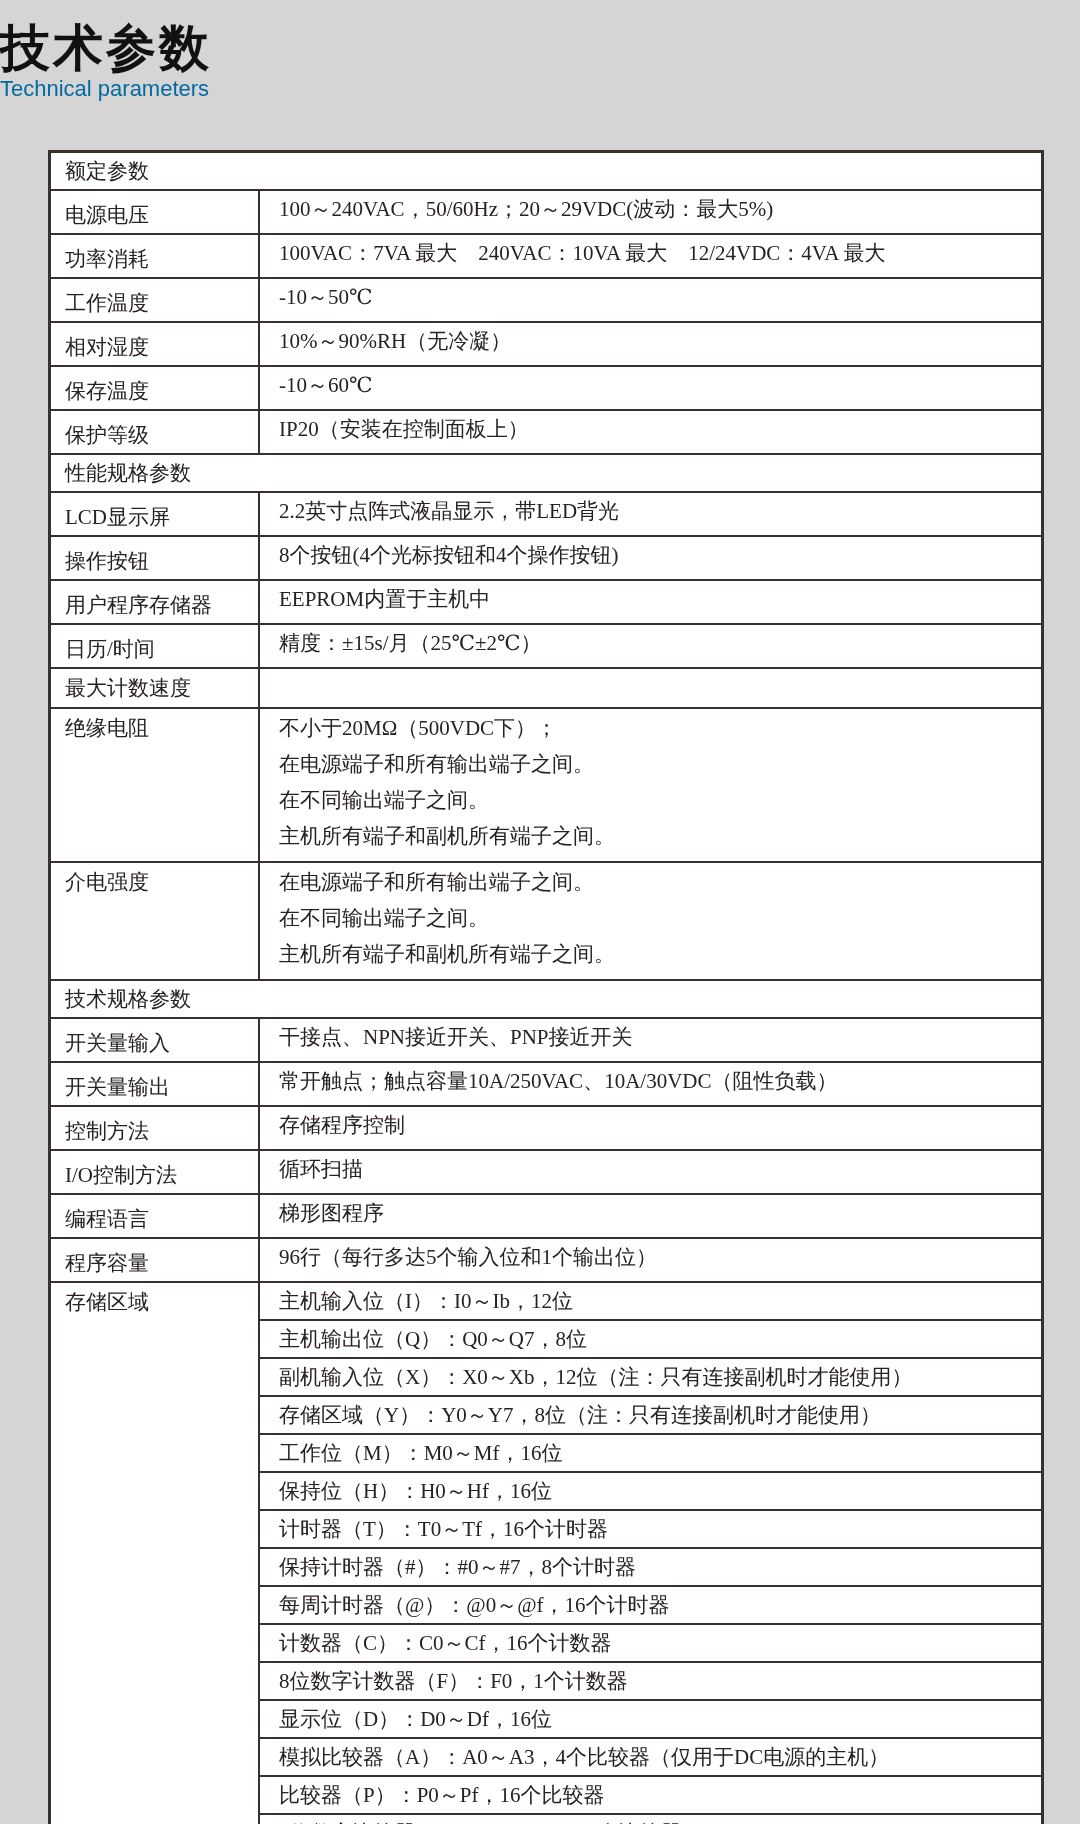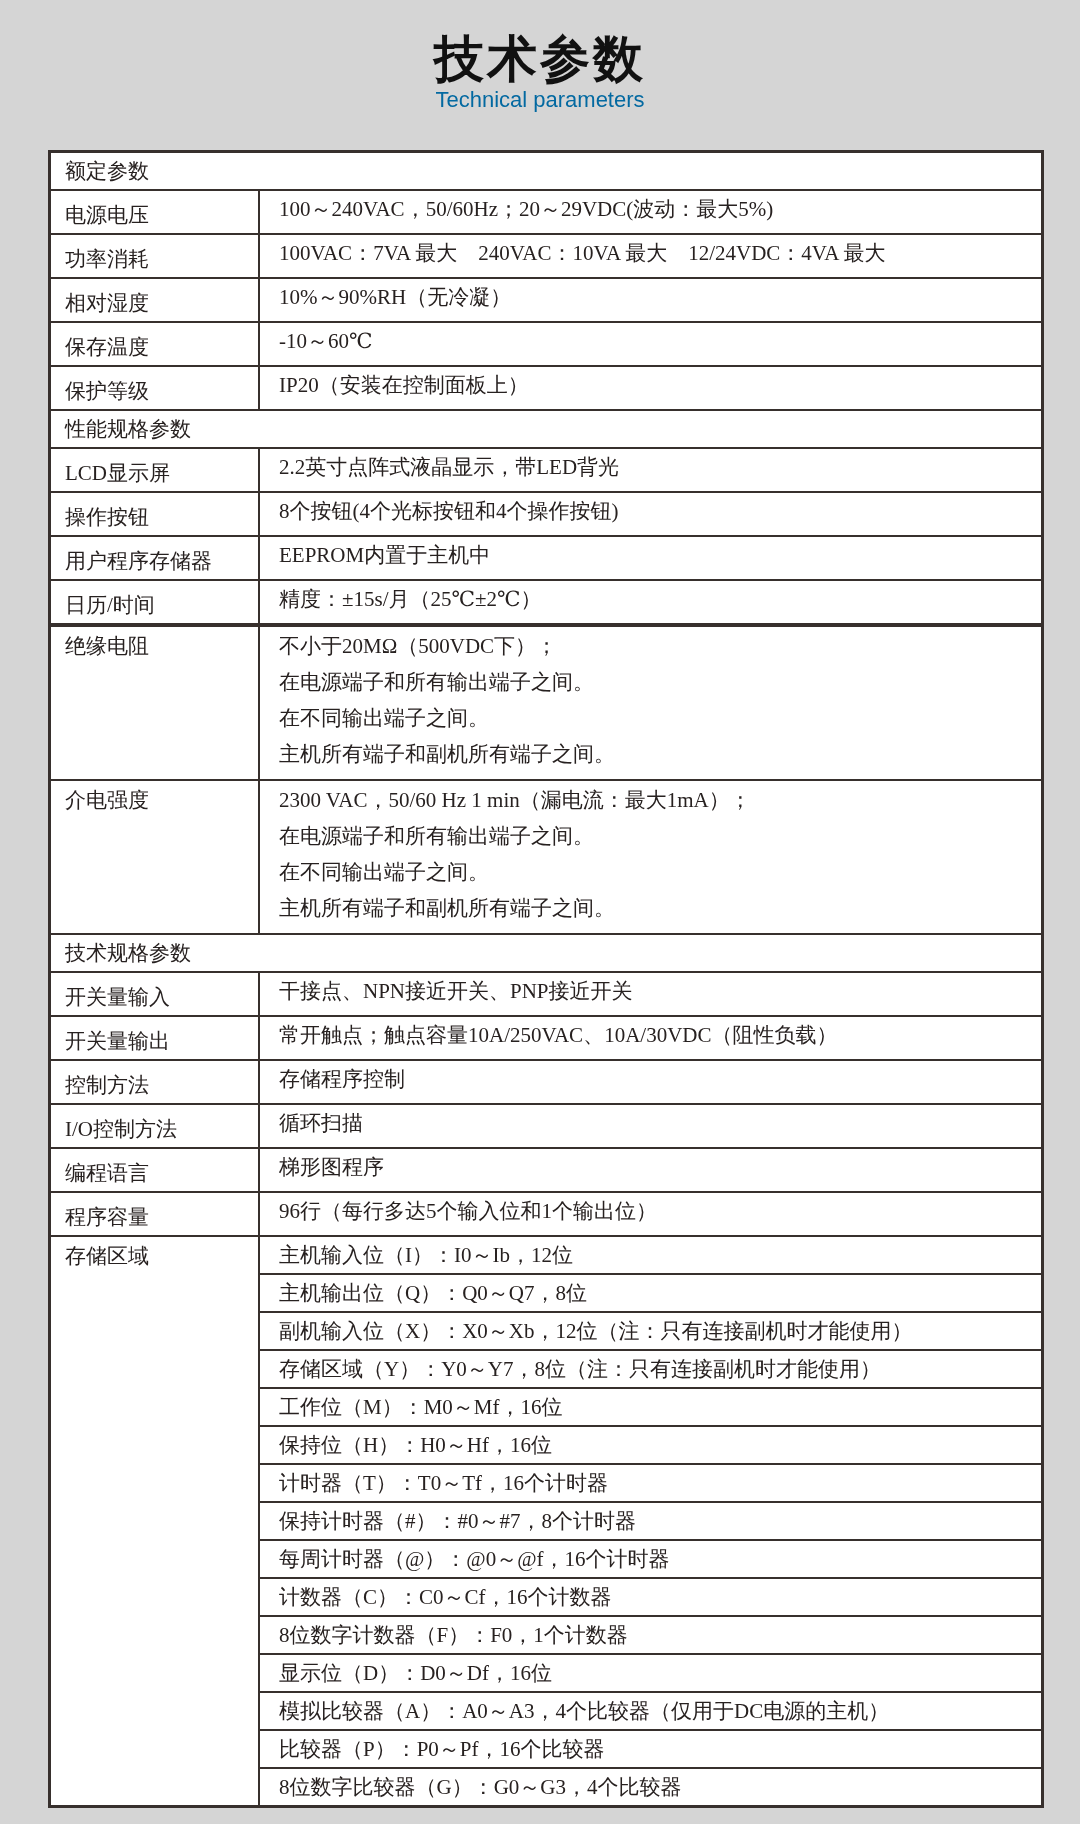--- a/index.html
+++ b/index.html
@@ -11,22 +11,21 @@
   *{box-sizing:border-box;margin:0;padding:0;}
   html,body{width:1080px;height:1824px;}
   body{
     background:var(--bg);
     color:var(--text);
     font-family:"Liberation Serif","DejaVu Serif",serif;
     position:relative;
     overflow:hidden;
   }
   .page-header{
-    text-align:center;
-    padding-top:29px;
+    padding-top:18px;
   }
   .page-title{
     font-family:"Liberation Sans","DejaVu Sans",sans-serif;
     font-weight:900;
     font-size:50px;
     letter-spacing:3px;
     color:#111;
     line-height:1.2;
   }
   .page-subtitle{
@@ -108,20 +107,24 @@
     </div>
     <div class="t-row">
       <div class="cell label">电源电压</div>
       <div class="cell value"><div class="line">100～240VAC，50/60Hz；20～29VDC(波动：最大5%)</div></div>
     </div>
     <div class="t-row">
       <div class="cell label">功率消耗</div>
       <div class="cell value"><div class="line">100VAC：7VA 最大    240VAC：10VA 最大    12/24VDC：4VA 最大</div></div>
     </div>
     <div class="t-row">
+      <div class="cell label">工作温度</div>
+      <div class="cell value"><div class="line">-10～50℃</div></div>
+    </div>
+    <div class="t-row">
       <div class="cell label">相对湿度</div>
       <div class="cell value"><div class="line">10%～90%RH（无冷凝）</div></div>
     </div>
     <div class="t-row">
       <div class="cell label">保存温度</div>
       <div class="cell value"><div class="line">-10～60℃</div></div>
     </div>
     <div class="t-row">
       <div class="cell label">保护等级</div>
       <div class="cell value"><div class="line">IP20（安装在控制面板上）</div></div>
@@ -139,28 +142,29 @@
     </div>
     <div class="t-row">
       <div class="cell label">用户程序存储器</div>
       <div class="cell value"><div class="line">EEPROM内置于主机中</div></div>
     </div>
     <div class="t-row">
       <div class="cell label">日历/时间</div>
       <div class="cell value"><div class="line">精度：±15s/月（25℃±2℃）</div></div>
     </div>
     <div class="t-row multi">
+      <div class="cell label">最大计数速度</div>
     </div>
     <div class="t-row multi">
       <div class="cell label">绝缘电阻</div>
       <div class="cell value"><div class="line">不小于20MΩ（500VDC下）；</div><div class="line">在电源端子和所有输出端子之间。</div><div class="line">在不同输出端子之间。</div><div class="line">主机所有端子和副机所有端子之间。</div></div>
     </div>
     <div class="t-row multi">
       <div class="cell label">介电强度</div>
-      <div class="cell value"><div class="line">2300 VAC，50/60 Hz 1 min（漏电流：最大1mA）；</div><div class="line">在电源端子和所有输出端子之间。</div><div class="line">在不同输出端子之间。</div><div class="line">主机所有端子和副机所有端子之间。</div></div>
+      <div class="cell value"><div class="line">在电源端子和所有输出端子之间。</div><div class="line">在不同输出端子之间。</div><div class="line">主机所有端子和副机所有端子之间。</div></div>
     </div>
     <div class="t-row section">
       <div class="cell full">技术规格参数</div>
     </div>
     <div class="t-row">
       <div class="cell label">开关量输入</div>
       <div class="cell value"><div class="line">干接点、NPN接近开关、PNP接近开关</div></div>
     </div>
     <div class="t-row">
       <div class="cell label">开关量输出</div>

